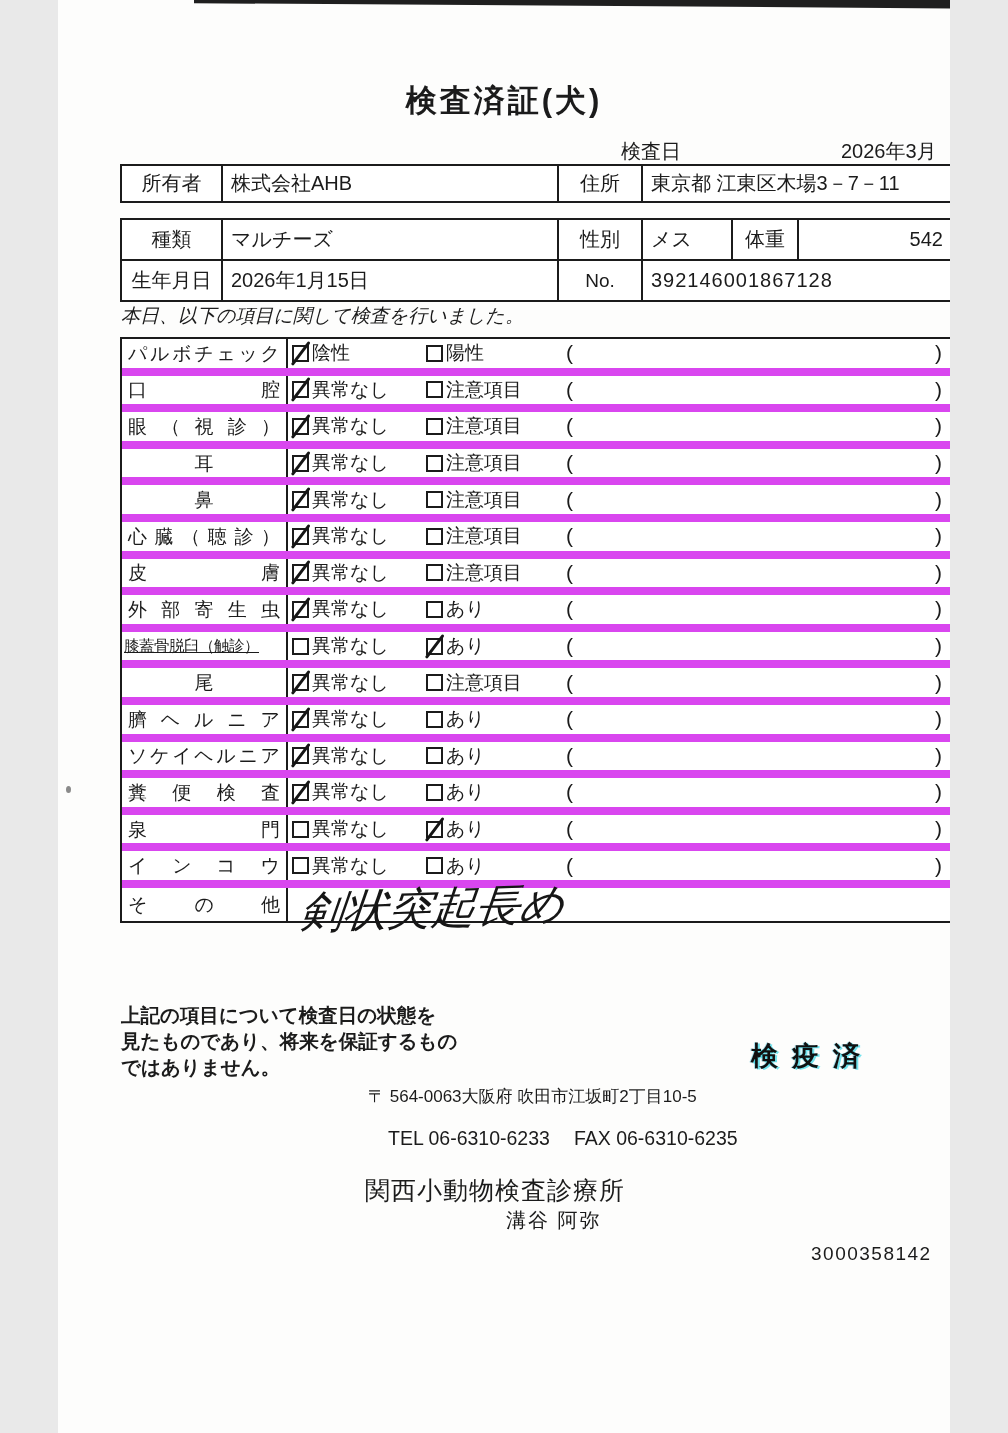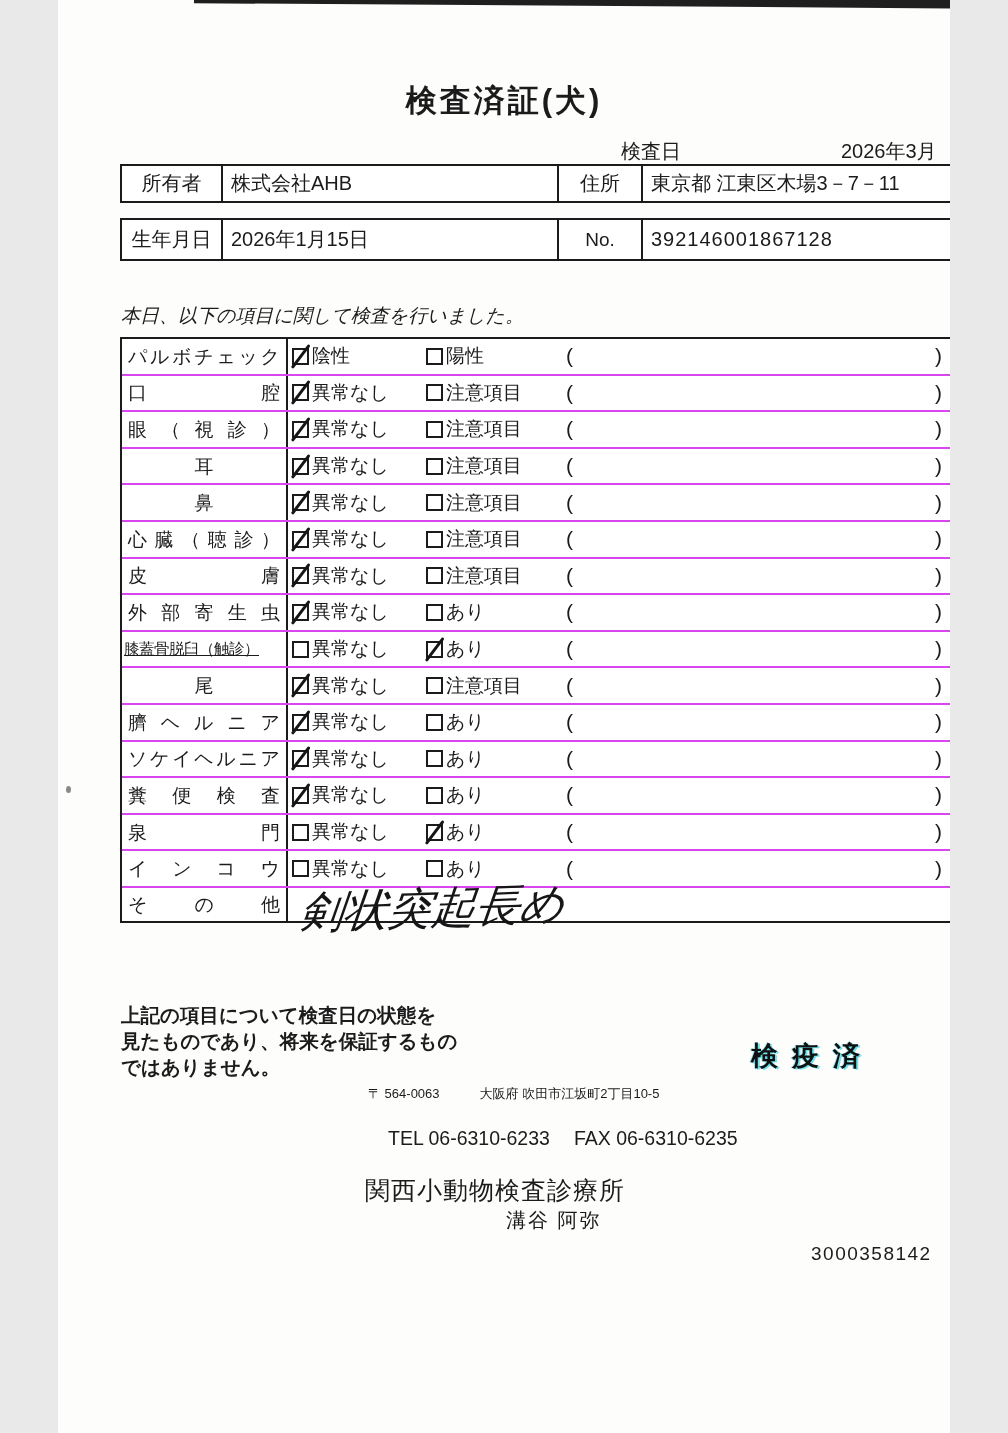--- a/index.html
+++ b/index.html
@@ -39,21 +39,21 @@
   .w-sex{width:90px;flex:none;}
   .w-wlabel{width:66px;flex:none;}
   .w-rest{flex:1;}
   .weight-cell{justify-content:flex-end;gap:14px;padding-right:24px;}
 
   .intro{position:absolute;left:63px;top:303px;font-size:19px;font-weight:500;font-style:italic;}
 
   
   .exam{position:absolute;left:62px;top:337px;width:838px;border:2px solid #1b1b1b;
     box-sizing:border-box;background:#fff;}
-  .exam-row{display:flex;height:36.6px;border-bottom:2px solid #d946ef;position:relative;
+  .exam-row{display:flex;height:36.6px;border-bottom:8px solid #d946ef;position:relative;
     align-items:center;box-sizing:border-box;}
   .exam-row:last-child{border-bottom:none;height:33px;}
   .cell-label{width:166px;flex:none;height:100%;border-right:2px solid #1b1b1b;
     display:flex;align-items:center;padding:0 6px;box-sizing:border-box;font-size:19px;}
   .cell-label .lt{width:100%;text-align:justify;text-align-last:justify;line-height:1;}
   .cell-label.center .lt{text-align-last:center;}
   .cell-label.compact{font-size:15.5px;padding:0 2px;}
   .cell-label.compact .lt{text-align-last:left;letter-spacing:-0.5px;text-decoration:underline;}
   .cell-body{flex:1;height:100%;display:flex;align-items:center;padding-left:4px;
     position:relative;box-sizing:border-box;}
@@ -74,21 +74,21 @@
 
   .notes{position:absolute;left:62px;top:925px;font-size:18.5px;line-height:1.26;}
   .notes .indent{padding-left:44px;}
 
   .disclaimer{position:absolute;left:63px;top:1002px;font-size:19.5px;font-weight:600;line-height:1.34;}
 
   .stamp{position:absolute;left:693px;top:1038px;font-size:27px;font-weight:600;
     letter-spacing:14px;color:#101010;
     text-shadow:2px 1px 0 rgba(0,205,225,.55),-1px 0 0 rgba(0,170,200,.35);}
 
-  .postal{position:absolute;left:310px;top:1085px;font-size:13px;display:flex;gap:40px;}
+  .postal{position:absolute;left:310px;top:1085px;font-size:17px;display:flex;}
   .telfax{position:absolute;left:330px;top:1127px;font-size:19.5px;display:flex;gap:24px;}
   .clinic{position:absolute;left:307px;top:1174px;font-size:25px;letter-spacing:1px;}
   .vet{position:absolute;left:448px;top:1207px;font-size:20px;letter-spacing:2px;}
   .serial{position:absolute;left:753px;top:1243px;font-size:19px;letter-spacing:1.5px;}
 </style>
 </head>
 <body>
 
 <div class="page">
 
@@ -103,20 +103,31 @@
 
   <div class="tbl tblA">
     <div class="tcell tc-head w-label">所有者</div>
     <div class="tcell w-val1">株式会社AHB</div>
     <div class="tcell tc-head w-label2">住所</div>
     <div class="tcell w-rest">東京都 江東区木場3－7－11</div>
   </div>
 
   <div class="tbl tblB">
     <div class="trow">
+      <div class="tcell tc-head w-label">種類</div>
+      <div class="tcell w-val1">マルチーズ</div>
+      <div class="tcell tc-head w-label2">性別</div>
+      <div class="tcell w-sex">メス</div>
+      <div class="tcell tc-head w-wlabel">体重</div>
+      <div class="tcell w-rest weight-cell">
+        <span>542</span>
+        <span style="font-size:18px;">g</span>
+      </div>
+    </div>
+    <div class="trow">
       <div class="tcell tc-head w-label">生年月日</div>
       <div class="tcell w-val1">2026年1月15日</div>
       <div class="tcell tc-head w-label2" style="font-size:19px;">No.</div>
       <div class="tcell w-rest" style="letter-spacing:1px;">392146001867128</div>
     </div>
   </div>
 
   <div class="intro">本日、以下の項目に関して検査を行いました。</div>
 
   <div class="exam">

